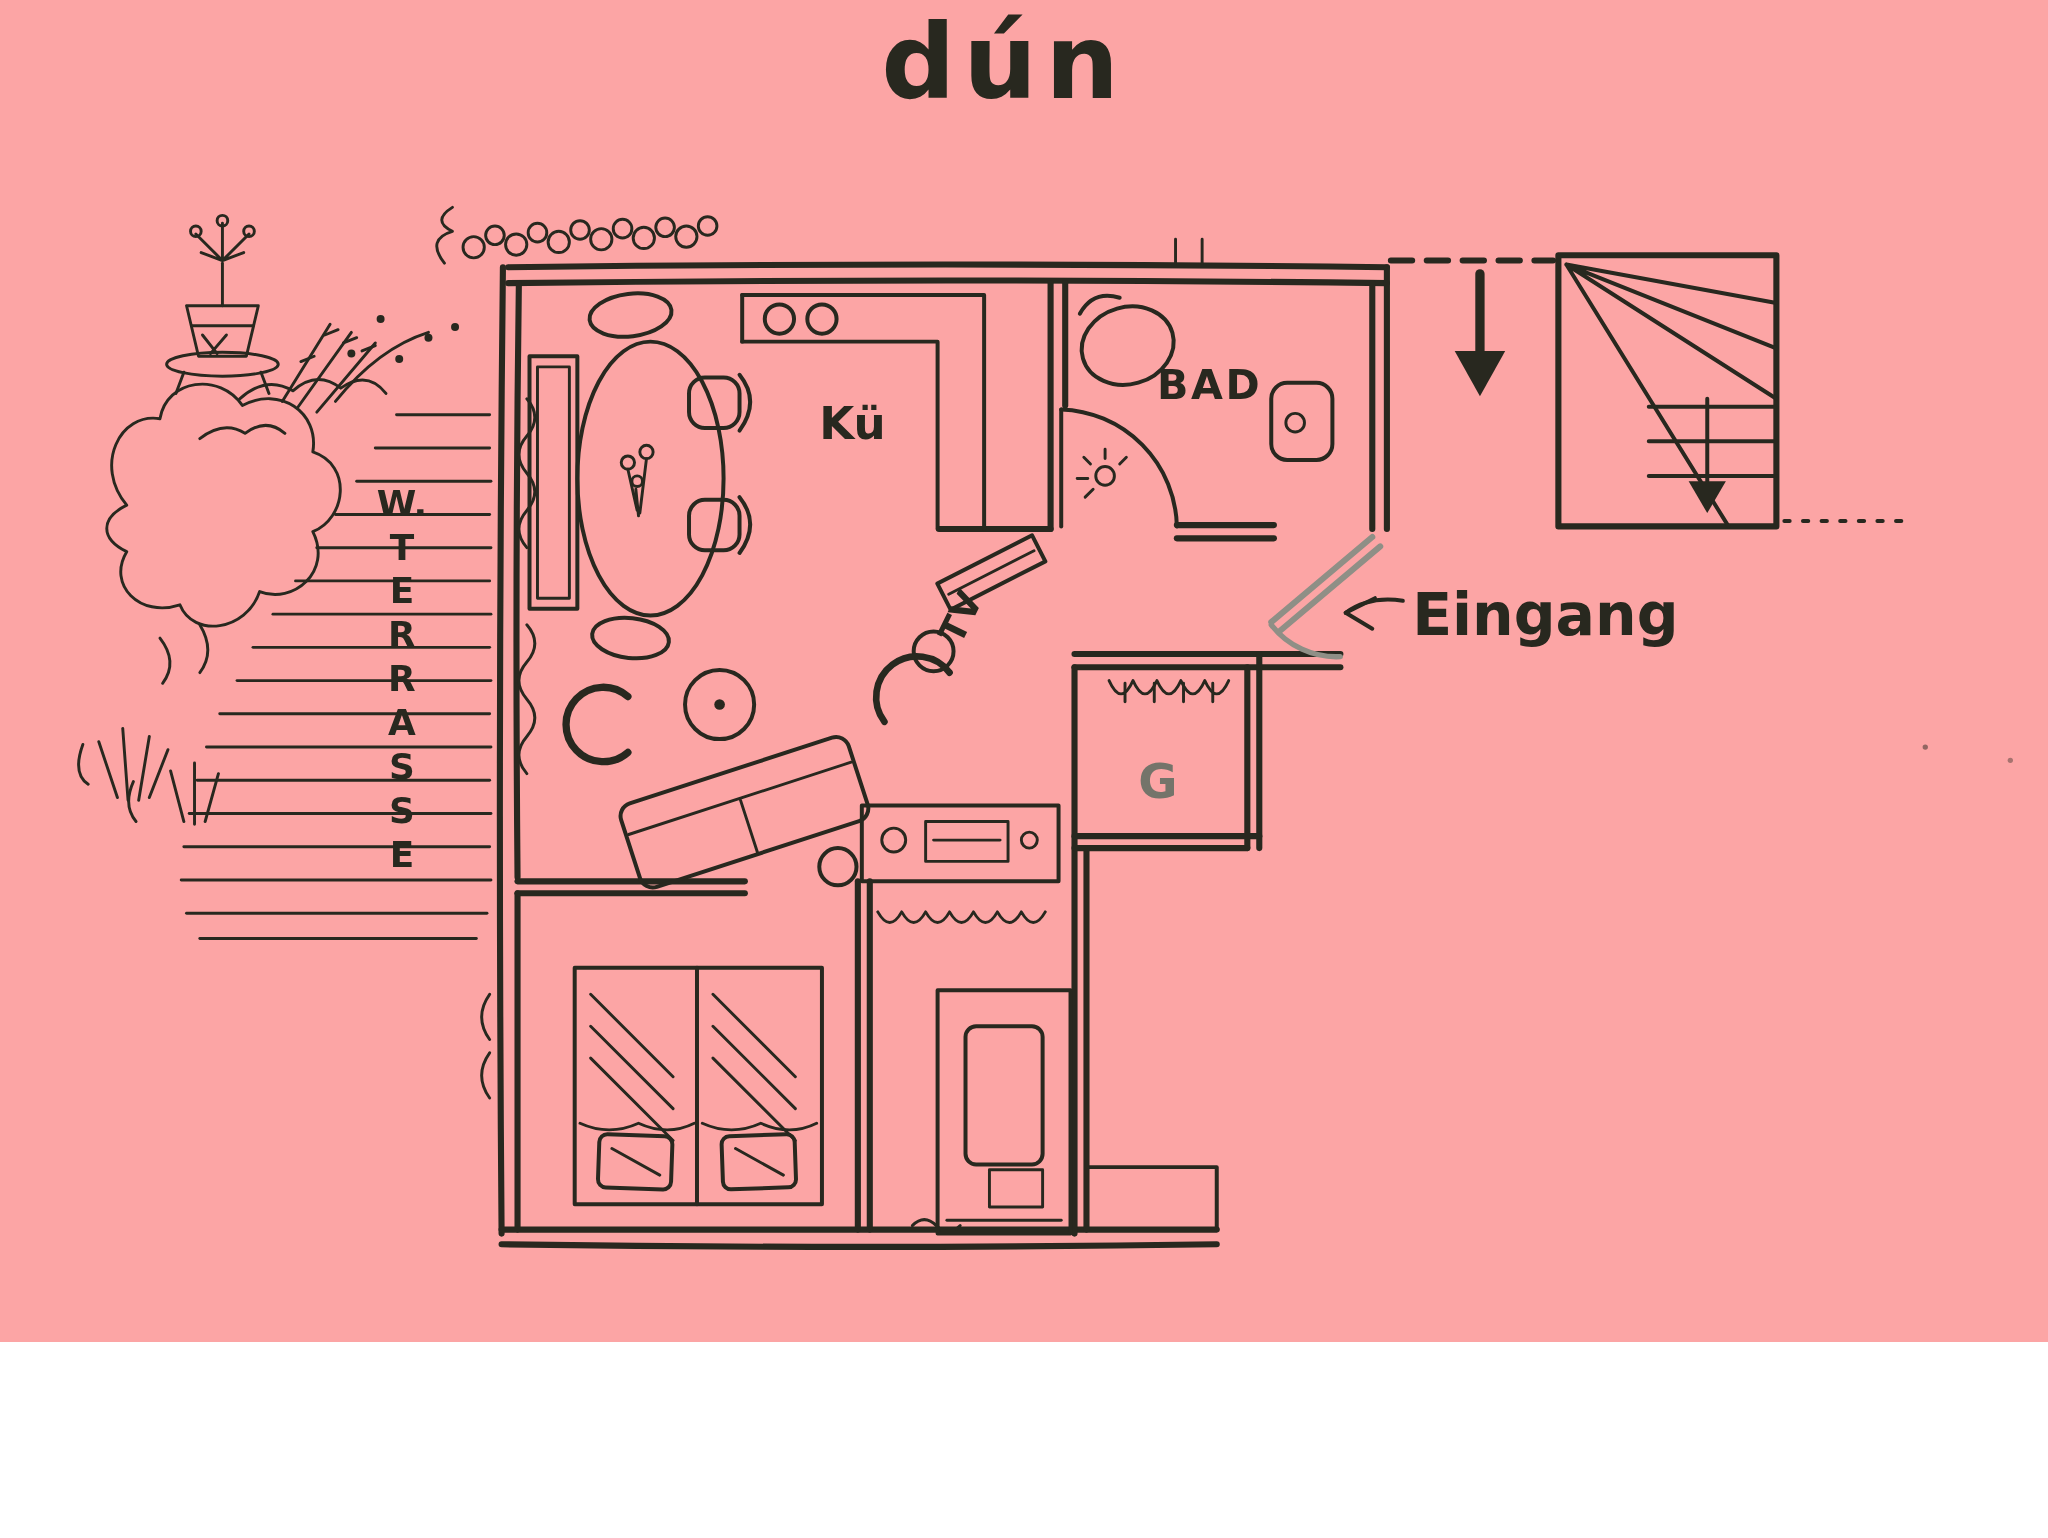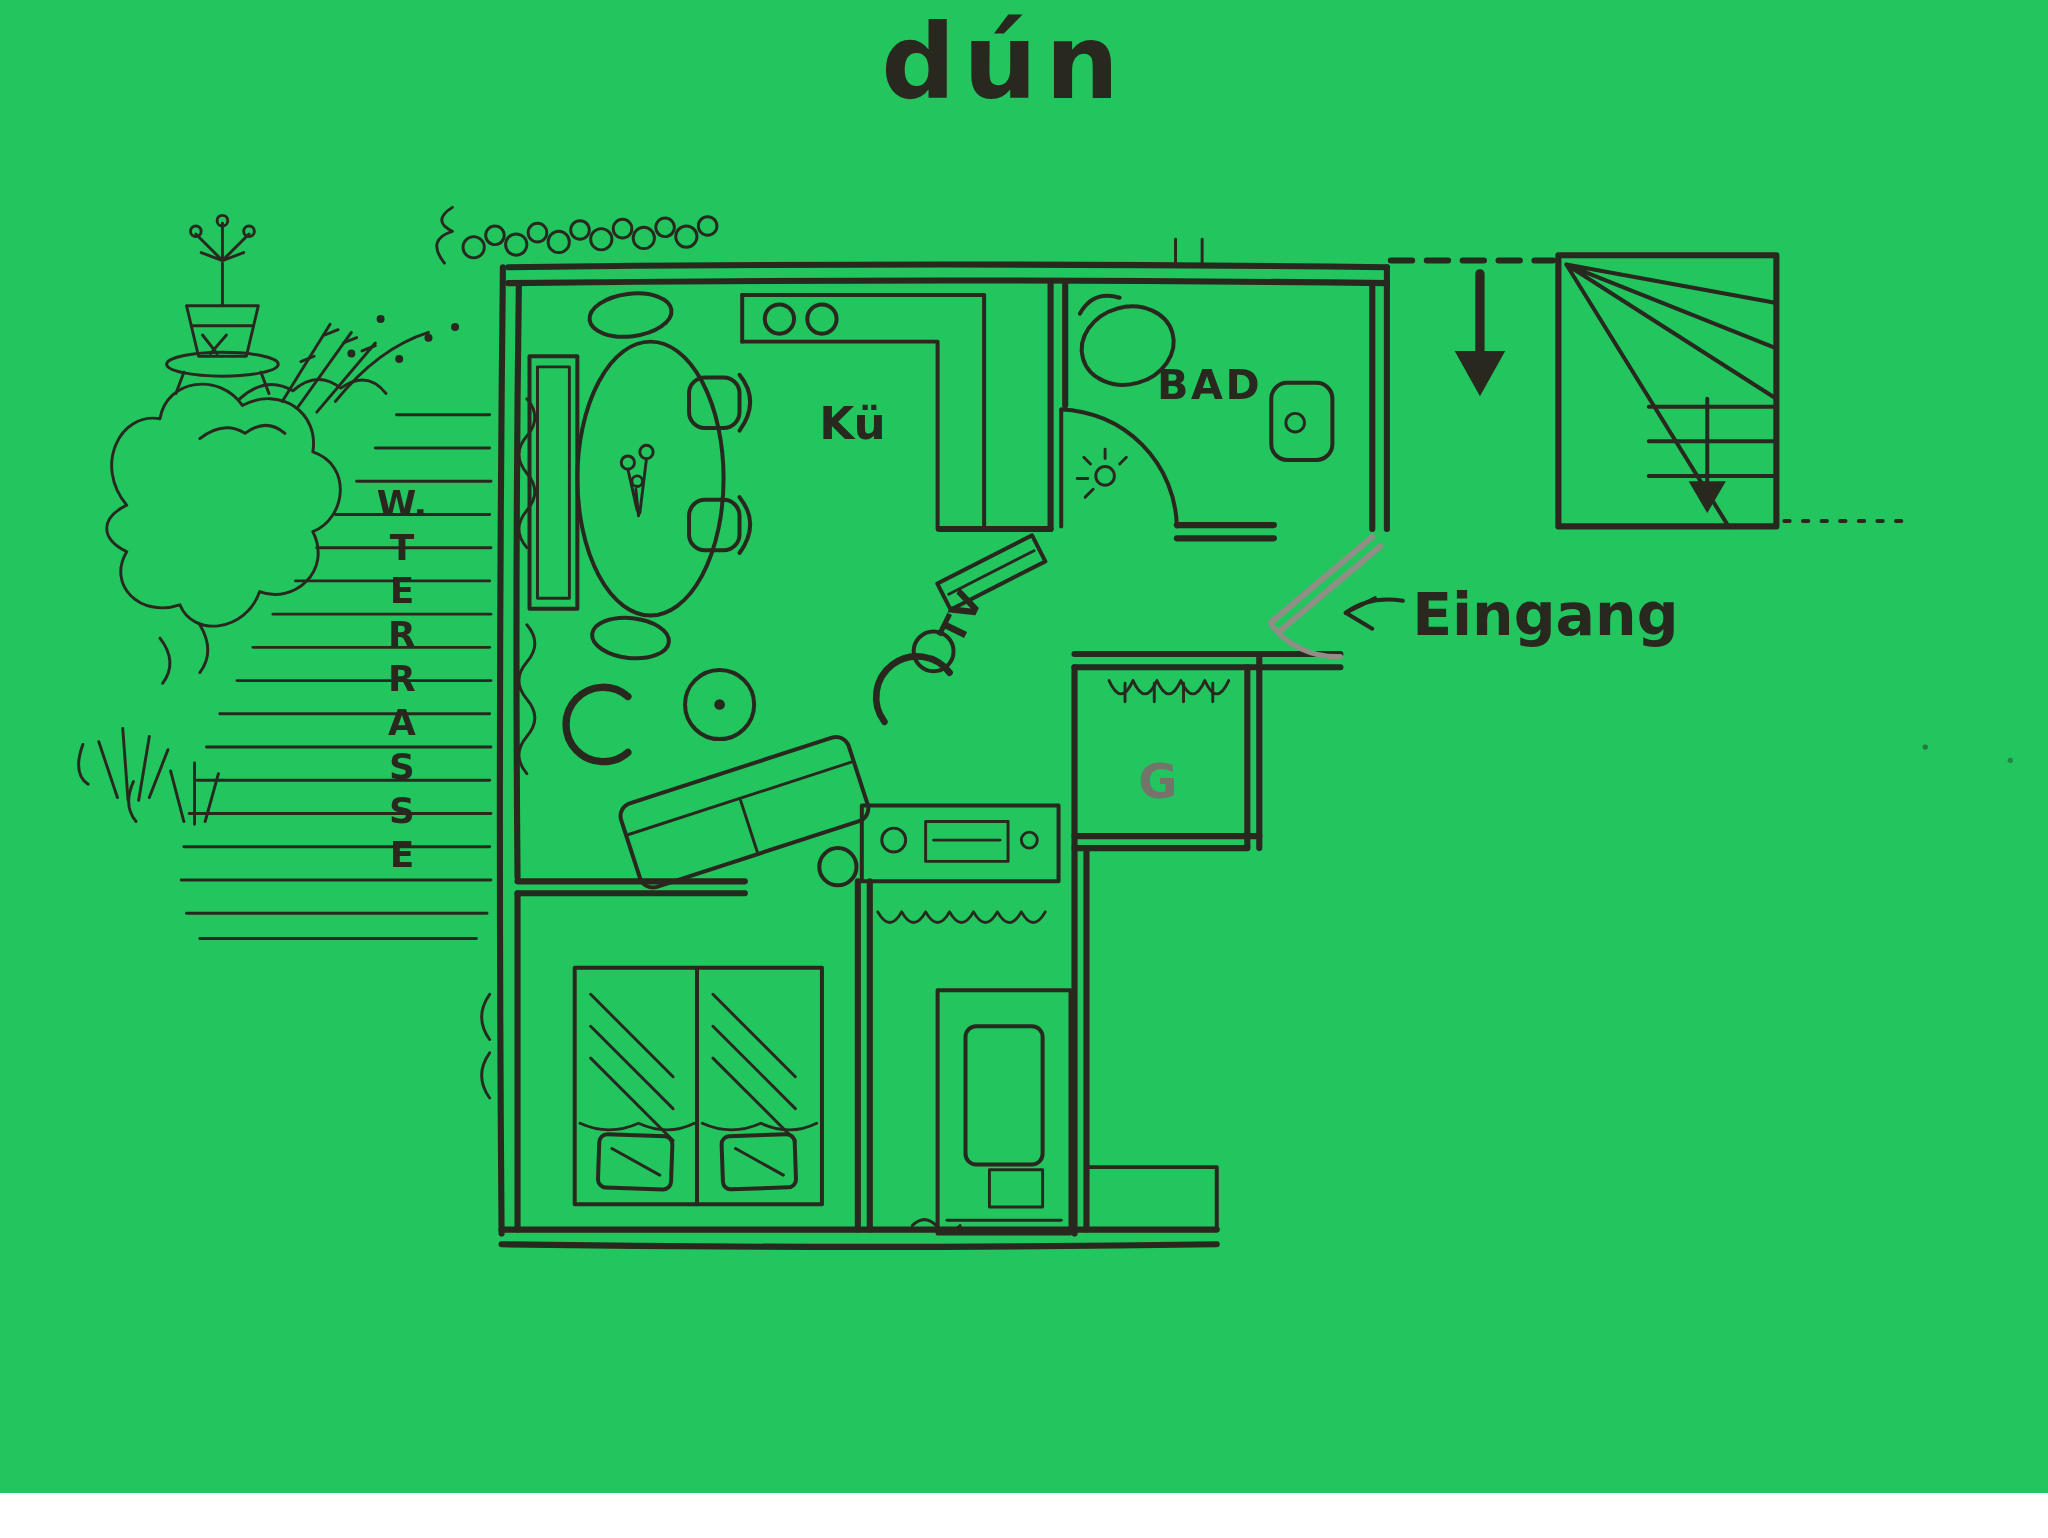--- a/index.html
+++ b/index.html
@@ -1,16 +1,16 @@
 <!DOCTYPE html>
 <html><head>
 <meta charset="utf-8">
 <style>
   html,body{margin:0;padding:0;background:#ffffff;}
-  .page{position:relative;width:2048px;height:1493px;background:#22c55e;overflow:hidden;
+  .page{position:relative;width:2048px;height:1342px;background:#fca5a5;overflow:hidden;
         font-family:"DejaVu Sans",sans-serif;}
   svg{position:absolute;left:0;top:0;}
   .ink{stroke:#28281f;fill:none;stroke-linecap:round;stroke-linejoin:round;}
   .w{stroke-width:4.6;}   
   .m{stroke-width:3;}     
   .t{stroke-width:2.2;}   
   .gray{stroke:#8f8f86;}
   .inkfill{fill:#28281f;stroke:none;}
   text{fill:#28281f;font-family:"DejaVu Sans",sans-serif;font-weight:700;}
   .gtxt{fill:#74746a;}

